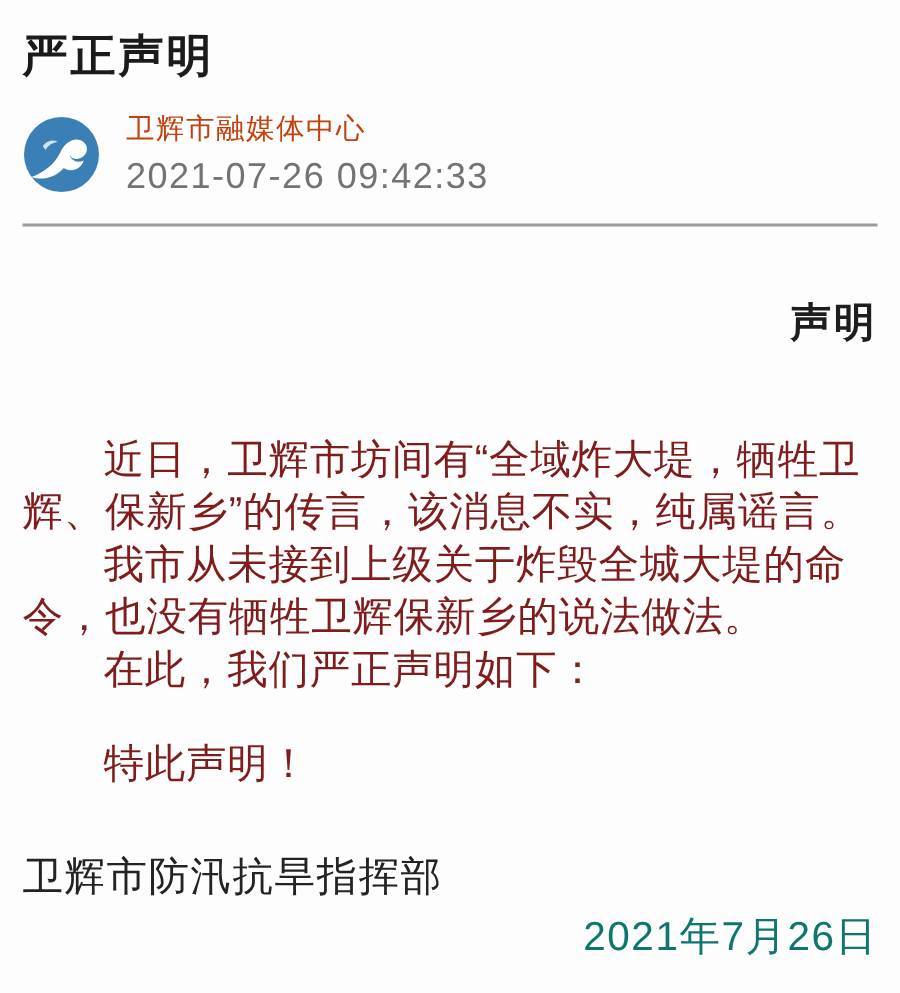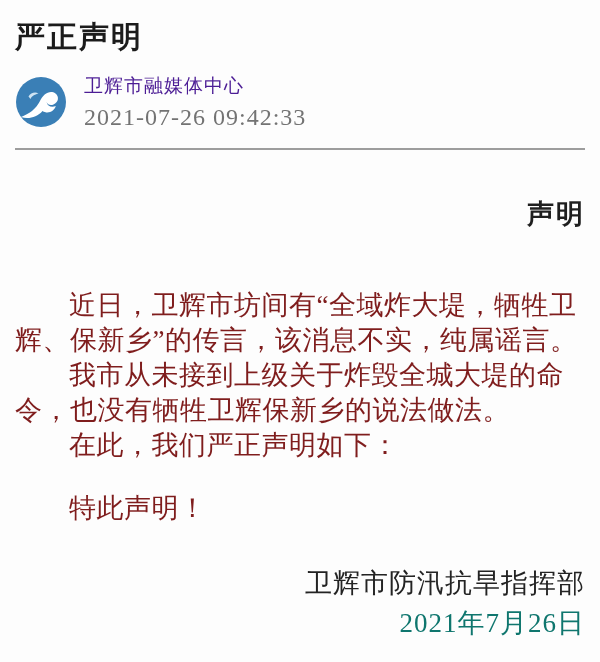--- a/index.html
+++ b/index.html
@@ -10,21 +10,20 @@
     background: #fdfdfd;
     font-family: "Liberation Sans", "DejaVu Sans", sans-serif;
     color: #232323;
     overflow: hidden;
   }
   .page {
     width: 600px;
     height: 662px;
     padding: 0 15px;
     background: #fdfdfd;
-    font-family: Liberation Serif, serif;
   }
   .page-title {
     margin: 0;
     padding-top: 17px;
     font-size: 30px;
     font-weight: 700;
     color: #1b1b1b;
     letter-spacing: 2px;
   }
   .publisher {
@@ -37,21 +36,21 @@
   .avatar {
     width: 52px;
     height: 52px;
     flex: 0 0 52px;
     display: block;
   }
   .avatar svg { width: 52px; height: 52px; display: block; }
   .pub-info { display: flex; flex-direction: column; }
   .pub-name {
     font-size: 19px;
-    color: #4c1d95;
+    color: #c2410c;
     letter-spacing: 1px;
   }
   .pub-time {
     font-size: 24px;
     color: #737373;
     margin-top: 5px;
     letter-spacing: 1px;
   }
   .divider {
     border: none;
@@ -71,21 +70,21 @@
     font-size: 27px;
     line-height: 35px;
     text-indent: 2em;
     color: #7f1d1d;
     letter-spacing: 0.5px;
   }
   .para.first { margin-top: 56px; }
   .para.closing { margin-top: 28px; }
   .signature {
     margin-top: 40px;
-    text-align: right;
+    text-align: left;
     font-size: 27px;
     line-height: 35px;
     color: #232323;
     letter-spacing: 1px;
   }
   .sign-date {
     margin-top: 5px;
     text-align: right;
     font-size: 27px;
     line-height: 35px;

